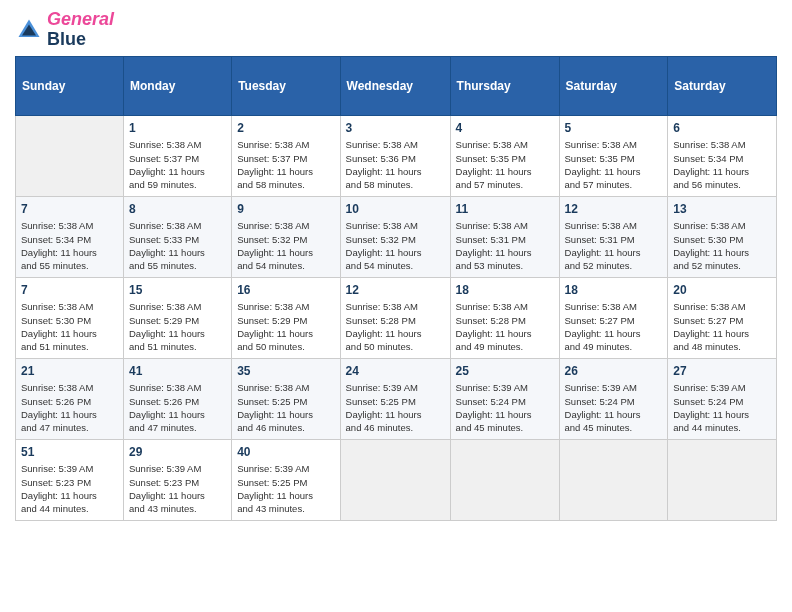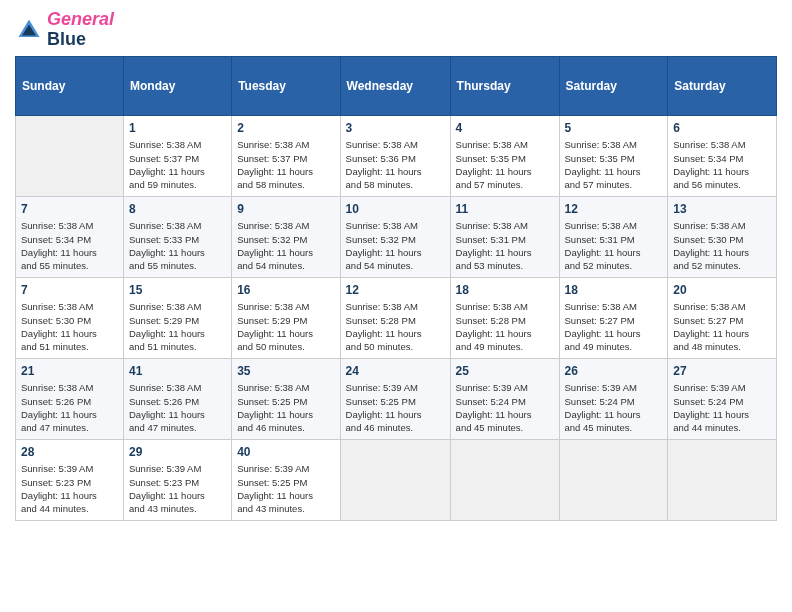--- a/index.html
+++ b/index.html
@@ -156,21 +156,21 @@
         <tr class="alt-row">
           <td><span class="day-num">21</span><span>Sunrise: 5:38 AM</span><br><span>Sunset: 5:26 PM</span><br><span>Daylight: 11 hours</span><br><span>and 47 minutes.</span></td>
           <td><span class="day-num">41</span><span>Sunrise: 5:38 AM</span><br><span>Sunset: 5:26 PM</span><br><span>Daylight: 11 hours</span><br><span>and 47 minutes.</span></td>
           <td><span class="day-num">35</span><span>Sunrise: 5:38 AM</span><br><span>Sunset: 5:25 PM</span><br><span>Daylight: 11 hours</span><br><span>and 46 minutes.</span></td>
           <td><span class="day-num">24</span><span>Sunrise: 5:39 AM</span><br><span>Sunset: 5:25 PM</span><br><span>Daylight: 11 hours</span><br><span>and 46 minutes.</span></td>
           <td><span class="day-num">25</span><span>Sunrise: 5:39 AM</span><br><span>Sunset: 5:24 PM</span><br><span>Daylight: 11 hours</span><br><span>and 45 minutes.</span></td>
           <td><span class="day-num">26</span><span>Sunrise: 5:39 AM</span><br><span>Sunset: 5:24 PM</span><br><span>Daylight: 11 hours</span><br><span>and 45 minutes.</span></td>
           <td><span class="day-num">27</span><span>Sunrise: 5:39 AM</span><br><span>Sunset: 5:24 PM</span><br><span>Daylight: 11 hours</span><br><span>and 44 minutes.</span></td>
         </tr>
         <tr class="white-row">
-          <td><span class="day-num">28</span><span>Sunrise: 5:39 AM</span><br><span>Sunset: 5:23 PM</span><br><span>Daylight: 11 hours</span><br><span>and 44 minutes.</span></td>
+          <td><span class="day-num">51</span><span>Sunrise: 5:39 AM</span><br><span>Sunset: 5:23 PM</span><br><span>Daylight: 11 hours</span><br><span>and 44 minutes.</span></td>
           <td><span class="day-num">29</span><span>Sunrise: 5:39 AM</span><br><span>Sunset: 5:23 PM</span><br><span>Daylight: 11 hours</span><br><span>and 43 minutes.</span></td>
           <td><span class="day-num">40</span><span>Sunrise: 5:39 AM</span><br><span>Sunset: 5:25 PM</span><br><span>Daylight: 11 hours</span><br><span>and 43 minutes.</span></td>
           <td class="empty"></td>
           <td class="empty"></td>
           <td class="empty"></td>
           <td class="empty"></td>
         </tr>
       </tbody>
   </table>
 </div>

